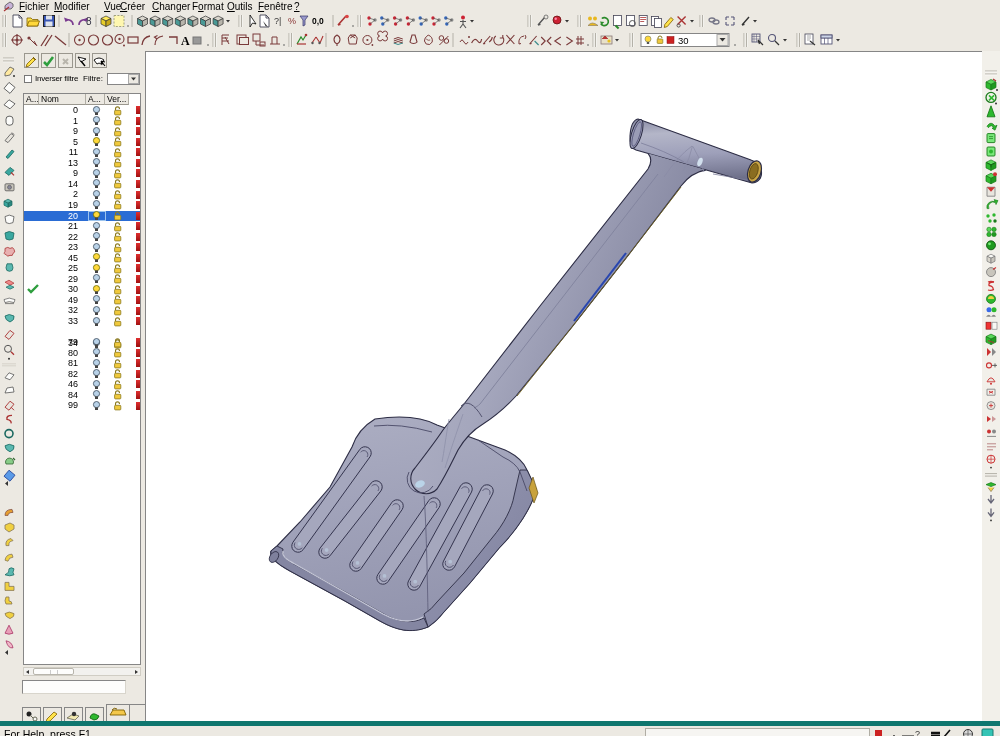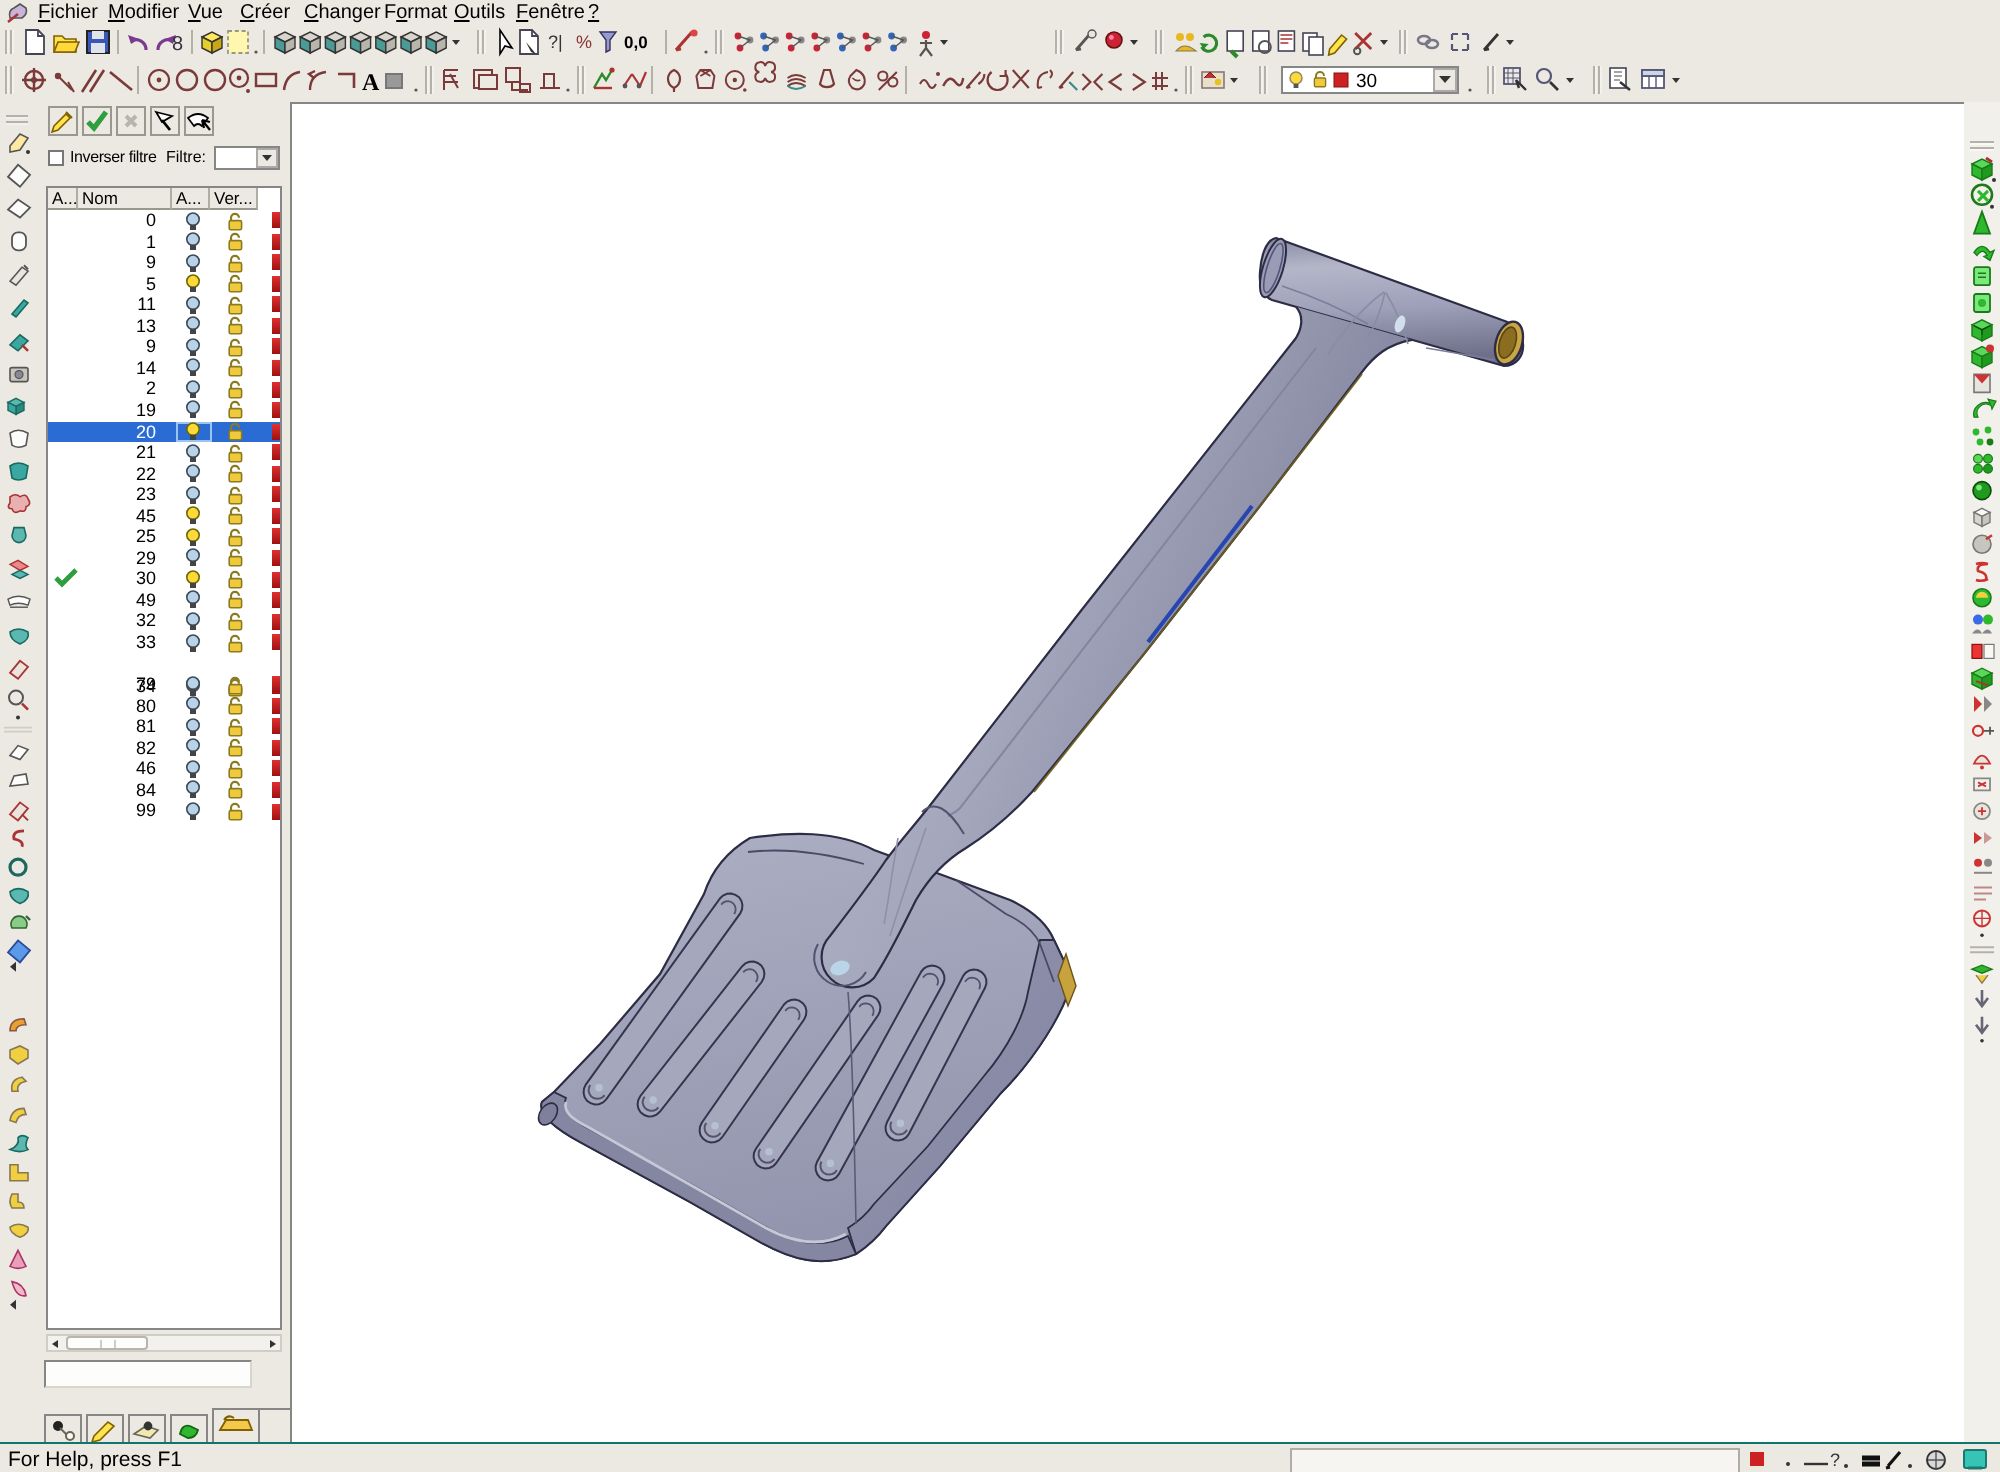--- a/index.html
+++ b/index.html
@@ -3,42 +3,42 @@
 <style>
 *{margin:0;padding:0;box-sizing:border-box}
 html,body{width:1000px;height:736px;overflow:hidden;font-family:"Liberation Sans",sans-serif;background:#ece9e2}
 #menubar{position:absolute;left:0;top:0;width:1000px;height:13px;font-size:10px;color:#000;background:#ece9e2}
 #menubar span{position:absolute;top:0px;line-height:13px}
 u{text-decoration:underline}
 #leftstrip{position:absolute;left:0;top:51px;width:19px;height:670px;border-right:1px solid #c8c5bc}
 #panel{position:absolute;left:19px;top:51px;width:126px;height:670px;background:#ece9e2}
 #viewport{position:absolute;left:145px;top:51px;width:837px;height:671px;background:#fff;border-left:1px solid #868686;border-top:1px solid #868686}
 #rightstrip{position:absolute;left:982px;top:51px;width:18px;height:671px}
-#statusbar{position:absolute;left:0;top:721px;width:1000px;height:15px;background:#ece9e2;border-top:1px solid #0f766e;font-size:10.5px}
+#statusbar{position:absolute;left:0;top:721px;width:1000px;height:15px;background:#ece9e2;border-top:5px solid #0f766e;font-size:10.5px}
 #statusbar .txt{position:absolute;left:4px;top:2px}
 #ltable{position:absolute;left:4px;top:42px;width:118px;height:572px;background:#fff;border:1px solid #868686}
 .lhead{position:absolute;top:0;height:11px;background:#ece9e2;border-right:1px solid #b0ada4;border-bottom:1px solid #9a978e;font-size:8.5px;line-height:11px;padding-left:2px;color:#000;overflow:hidden}
 .lrow{position:absolute;left:0;width:116px;height:10.6px;font-size:9px}
 .lrow.sel{background:#2a6cd4;color:#fff}
 .lname{position:absolute;right:62px;top:0;line-height:10.5px}
 .chk{position:absolute;left:3px;top:0px}
 .bulb{position:absolute;left:68px;top:0.5px}
 .lock{position:absolute;left:89px;top:0.5px}
 .swatch{position:absolute;left:111.5px;top:1.2px;width:4.5px;height:8px;background:linear-gradient(#e03030,#a01010)}
 .btn{position:absolute;top:2px;width:15px;height:15px;border:1px solid #9a978e;background:#ece9e2}
 </style></head><body>
 
 <div id="menubar">
 <svg style="position:absolute;left:3px;top:1px" width="12" height="11" viewBox="0 0 12 11">
       <path d="M2 8 Q1 4 4 3 L7 1 L10 3 Q11 6 8 8 Z" fill="#c8b4d8" stroke="#555" stroke-width="0.8"></path>
       <path d="M1 10 L6 6" stroke="#a33" stroke-width="1.2"></path>
     </svg>
 <span style="left:19px"><u>F</u>ichier</span>
 <span style="left:54px"><u>M</u>odifier</span>
-<span style="left:94px"><u>V</u>ue</span>
+<span style="left:104px"><u>V</u>ue</span>
 <span style="left:120px"><u>C</u>réer</span>
 <span style="left:152px"><u>C</u>hanger</span>
 <span style="left:192px">F<u>o</u>rmat</span>
 <span style="left:227px"><u>O</u>utils</span>
 <span style="left:258px"><u>F</u>enêtre</span>
 <span style="left:294px"><u>?</u></span>
 </div>
 
 <div style="position:absolute;left:0;top:13px"><svg width="1000" height="17" viewBox="0 0 1000 17" xmlns="http://www.w3.org/2000/svg">
       <rect width="1000" height="17" fill="#ece9e2"></rect>

